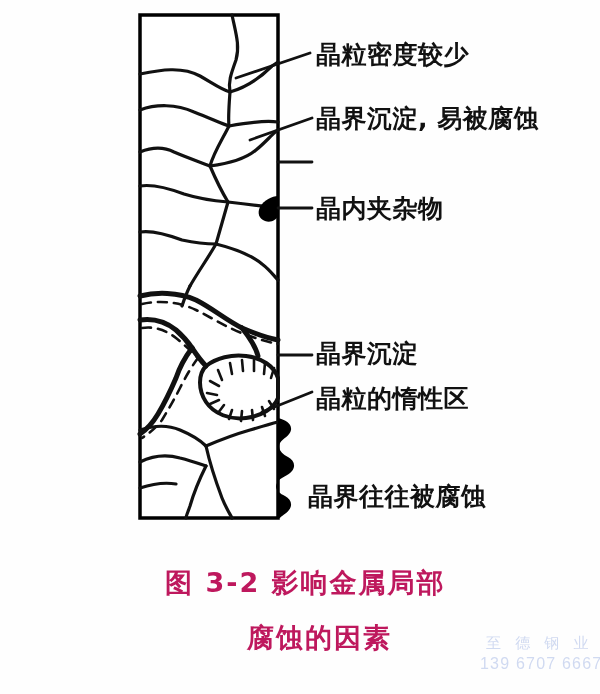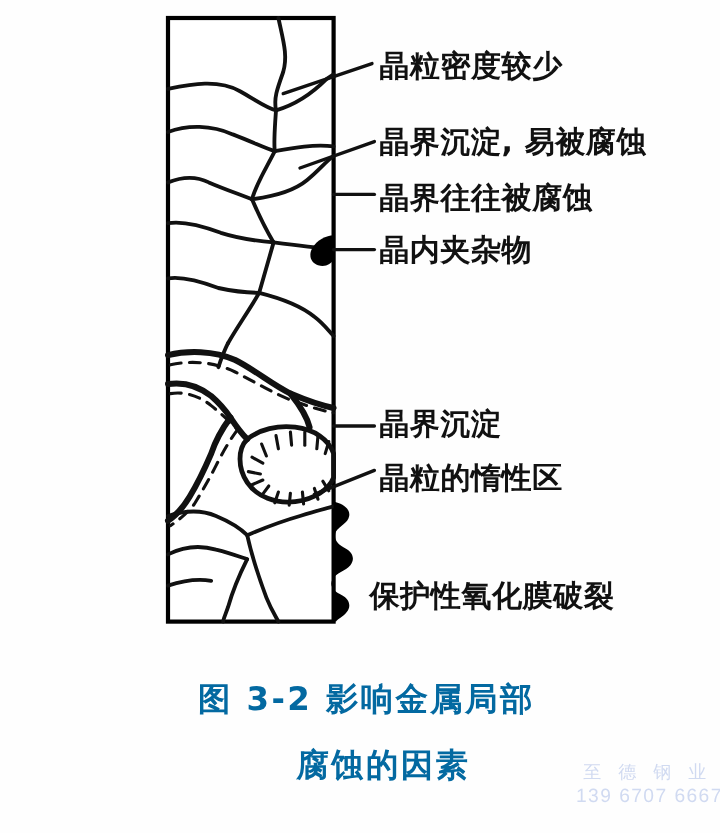--- a/index.html
+++ b/index.html
@@ -40,21 +40,21 @@
   .lbl-1 { left: 316px; top: 38px;  font-size: 25px; }
   .lbl-2 { left: 316px; top: 102px; font-size: 25px; }
   .lbl-3 { left: 316px; top: 148px; font-size: 25px; }
   .lbl-4 { left: 316px; top: 192px; font-size: 25px; text-align: right; }
   .lbl-5 { left: 316px; top: 337px; font-size: 25px; }
   .lbl-6 { left: 316px; top: 382px; font-size: 25px; }
   .lbl-7 { left: 308px; top: 480px; font-size: 25px; }
 
   .caption {
     position: absolute;
-    color: #0369a1;
+    color: #be185d;
     font-family: "DejaVu Sans", "Liberation Sans", sans-serif;
     font-weight: 700;
     font-size: 27px;
     letter-spacing: 2px;
     white-space: nowrap;
   }
   .caption-line1 { left: 165px; top: 565px; }
   .caption-line2 { left: 247px; top: 620px; }
 
   .watermark {
@@ -173,25 +173,24 @@
       <line x1="250" y1="140" x2="312" y2="118"></line>
       <line x1="278" y1="162" x2="312" y2="162"></line>
       <line x1="278" y1="208" x2="312" y2="208"></line>
       <line x1="278" y1="355" x2="312" y2="355"></line>
       <line x1="262" y1="412" x2="312" y2="392"></line>
     </g>
   </svg>
 
   <div class="label-text lbl-1">晶粒密度较少</div>
   <div class="label-text lbl-2">晶界沉淀, 易被腐蚀</div>
-  <div class="label-text lbl-3">晶界往往被腐蚀</div>
   <div class="label-text lbl-4">晶内夹杂物</div>
   <div class="label-text lbl-5">晶界沉淀</div>
   <div class="label-text lbl-6">晶粒的惰性区</div>
-  <div class="label-text lbl-7">保护性氧化膜破裂</div>
+  <div class="label-text lbl-7">晶界往往被腐蚀</div>
 
   <div class="caption caption-line1">图 3-2   影响金属局部</div>
   <div class="caption caption-line2">腐蚀的因素</div>
 
   <div class="watermark wm-name">至 德 钢 业</div>
   <div class="watermark wm-phone">139 6707 6667</div>
 
 </div>
 
 </body></html>

